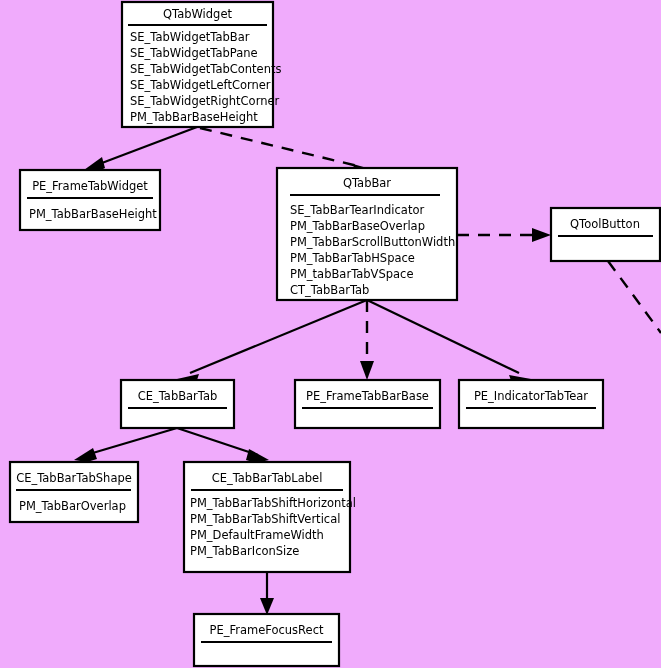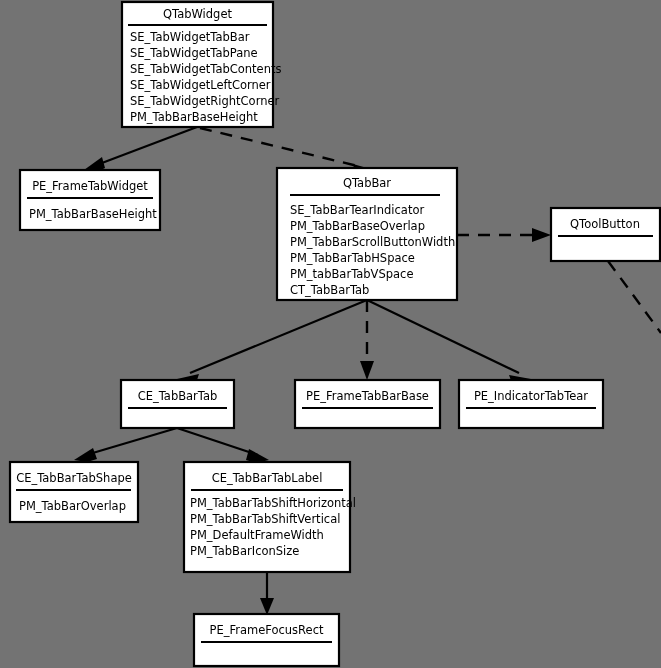--- a/index.html
+++ b/index.html
@@ -10,21 +10,21 @@
   body {
     width: 661px;
     height: 668px;
     font-family: "DejaVu Sans", sans-serif;
     overflow: hidden;
   }
   #diagram-root {
     position: relative;
     width: 661px;
     height: 668px;
-    background: #737373;
+    background: #f0abfc;
   }
   svg.diagram-canvas {
     position: absolute;
     left: 0;
     top: 0;
     width: 661px;
     height: 668px;
     display: block;
   }
   .node-box {

